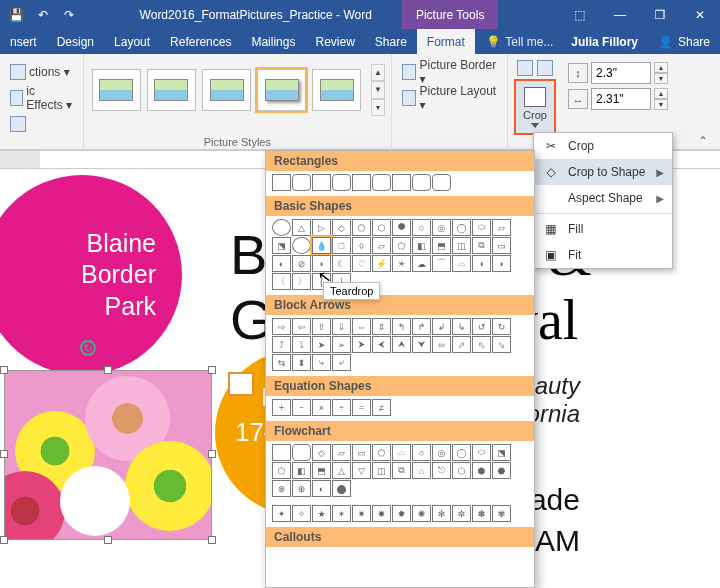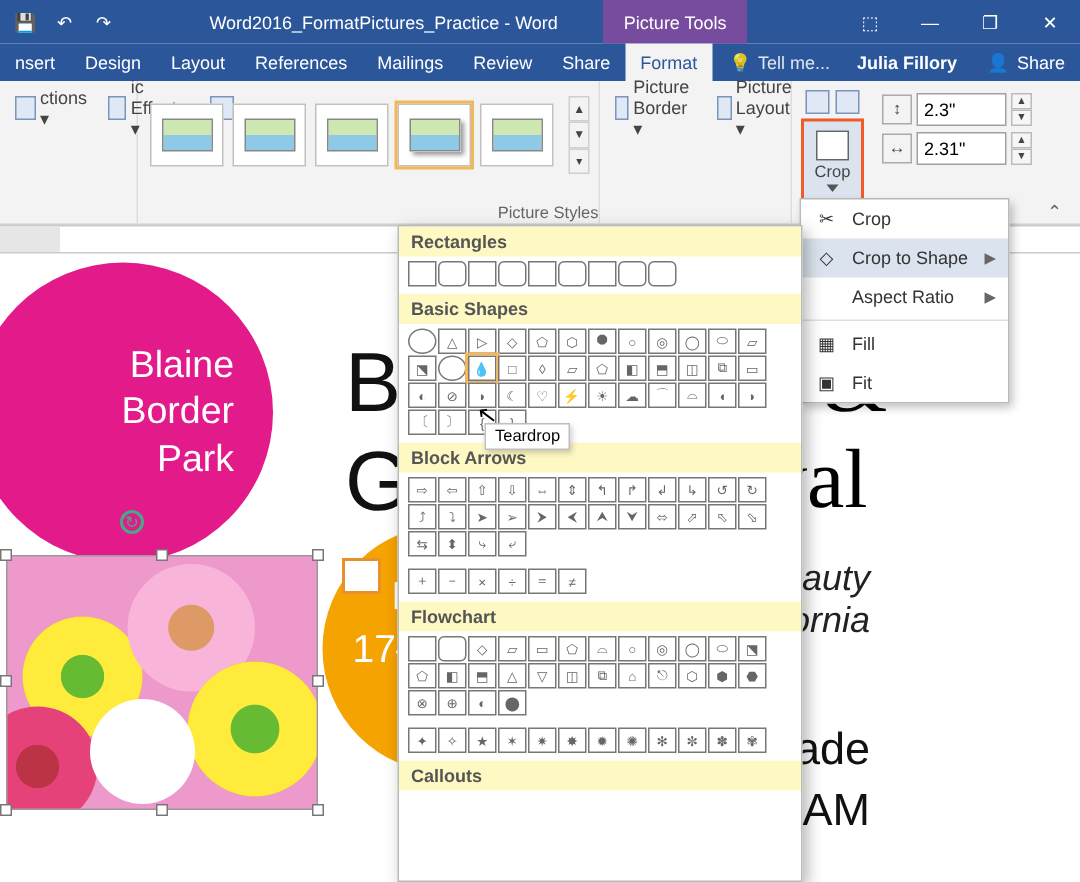--- a/index.html
+++ b/index.html
@@ -20,22 +20,22 @@
   .tab { padding: 0 10px; display: flex; align-items: center; cursor: pointer; }
   .tab.active { background: #f3f3f3; color: #2b579a; }
   .tabs-row .right { margin-left: auto; display: flex; align-items: center; }
   .tell-me { display: flex; align-items: center; gap: 4px; padding: 0 8px; opacity: .85; }
   .user { padding: 0 10px; font-weight: bold; }
   .share-btn { display: flex; align-items: center; gap: 5px; padding: 0 10px; }
 
   
   .ribbon { height: 96px; background: #f3f3f3; border-bottom: 1px solid #d0d0d0; display: flex; font-size: 11px; color: #444; position: relative; }
   .ribbon .group { border-right: 1px solid #ddd; padding: 4px 6px 2px 6px; position: relative; }
-  .group-label { position: absolute; bottom: 1px; left: 0; right: 0; text-align: right; font-size: 11px; color: #666; }
-  .vgroup { display: flex; flex-direction: row; gap: 4px; margin-top:3px}
+  .group-label { position: absolute; bottom: 1px; left: 0; right: 0; text-align: center; font-size: 11px; color: #666; }
+  .vgroup { display: flex; flex-direction: column; gap: 4px; margin-top:3px}
   .small-row { display: flex; align-items: center; gap: 3px; height: 22px; padding: 0 4px; }
   .small-row .lab { font-size: 12px; }
 
   
   .styles-gallery { display:flex; gap:6px; align-items:center; margin-top:6px; margin-left:2px;}
   .style-thumb { width:50px; height:42px; background:#fff; border:1px solid #c0c0c0; display:flex; align-items:center; justify-content:center; }
   .style-thumb.sel { outline:2px solid #f3b65b; }
   .thumb-inner { width:34px; height:22px; background: linear-gradient(#cde9b1 50%, #8ecae6 50%); border:1px solid #888;}
   .gallery-scroll { width:14px; height:52px; display:flex; flex-direction:column; margin-left:4px; }
   .gallery-scroll div{ flex:1; border:1px solid #cfcfcf; display:flex; align-items:center; justify-content:center; font-size:8px;}
@@ -77,21 +77,21 @@
   
   .crop-menu{ position:absolute; left:533px; top:132px; width:140px; background:#fff; border:1px solid #b9b9b9; box-shadow:2px 3px 6px rgba(0,0,0,.25); font-size:12px; color:#333; z-index:50;}
   .crop-menu .mi{ display:flex; align-items:center; height:26px; padding:0 8px; gap:8px;}
   .crop-menu .mi:hover, .crop-menu .mi.hl{ background:#dbe4ee;}
   .crop-menu .sep{ height:1px; background:#e0e0e0; margin:2px 0;}
   .mi .arrow{ margin-left:auto; font-size:10px; color:#666;}
   .mi .mic{ width:18px; display:flex; justify-content:center;}
 
   
   .shapes-panel{ position:absolute; left:265px; top:150px; width:270px; height:438px; background:#fff; border:1px solid #b9b9b9; box-shadow:3px 4px 10px rgba(0,0,0,.3); font-size:12px; color:#333; z-index:60; overflow:hidden;}
-  .shapes-panel .cat-title{ background:#fef9c3; font-weight:600; color:#555; padding:3px 8px; font-size:12px;}
+  .shapes-panel .cat-title{ background:#fdba74; font-weight:600; color:#555; padding:3px 8px; font-size:12px;}
   .shape-grid{ display:flex; flex-wrap:wrap; gap:1px; padding:3px 6px 5px 6px;}
   .sh{ width:19px; height:17px; border:1px solid #777; background:#fff; font-size:9px; color:#666; display:flex; align-items:center; justify-content:center;}
   .sh.round{ border-radius:4px;}
   .sh.circle{ border-radius:50%;}
 
   .tooltip{ position:absolute; left:323px; top:282px; background:#fff; border:1px solid #bfbfbf; padding:2px 6px; font-size:11px; z-index:70; box-shadow:1px 2px 4px rgba(0,0,0,.2);}
   .cursor{ position:absolute; left:318px; top:267px; z-index:75; font-size:16px; color:#000; transform:rotate(-8deg);}
 
   .pin{ position:absolute; right:6px; top:134px; width:16px; height:14px; font-size:12px; color:#666; z-index:4;}
 
@@ -287,21 +287,21 @@
       <span class="mic">✂</span>
       <span>Crop</span>
     </div>
   <div class="mi hl">
       <span class="mic">◇</span>
       <span>Crop to Shape</span>
       <span class="arrow">▶</span>
     </div>
   <div class="mi">
       <span class="mic"></span>
-      <span>Aspect Ratio</span>
+      <span>Aspect Shape</span>
       <span class="arrow">▶</span>
     </div>
   <div class="sep"></div>
   <div class="mi">
       <span class="mic">▦</span>
       <span>Fill</span>
     </div>
   <div class="mi">
       <span class="mic">▣</span>
       <span>Fit</span>
@@ -388,20 +388,21 @@
       <div class="sh">⮟</div>
       <div class="sh">⬄</div>
       <div class="sh">⬀</div>
       <div class="sh">⬁</div>
       <div class="sh">⬂</div>
     <div class="sh">⇆</div>
       <div class="sh">⬍</div>
       <div class="sh">⤷</div>
       <div class="sh">⤶</div>
   </div>
+  <div class="cat-title">Equation Shapes</div>
   <div class="shape-grid">
     <div class="sh">＋</div>
       <div class="sh">－</div>
       <div class="sh">×</div>
       <div class="sh">÷</div>
       <div class="sh">＝</div>
       <div class="sh">≠</div>
   </div>
   <div class="cat-title">Flowchart</div>
   <div class="shape-grid">

